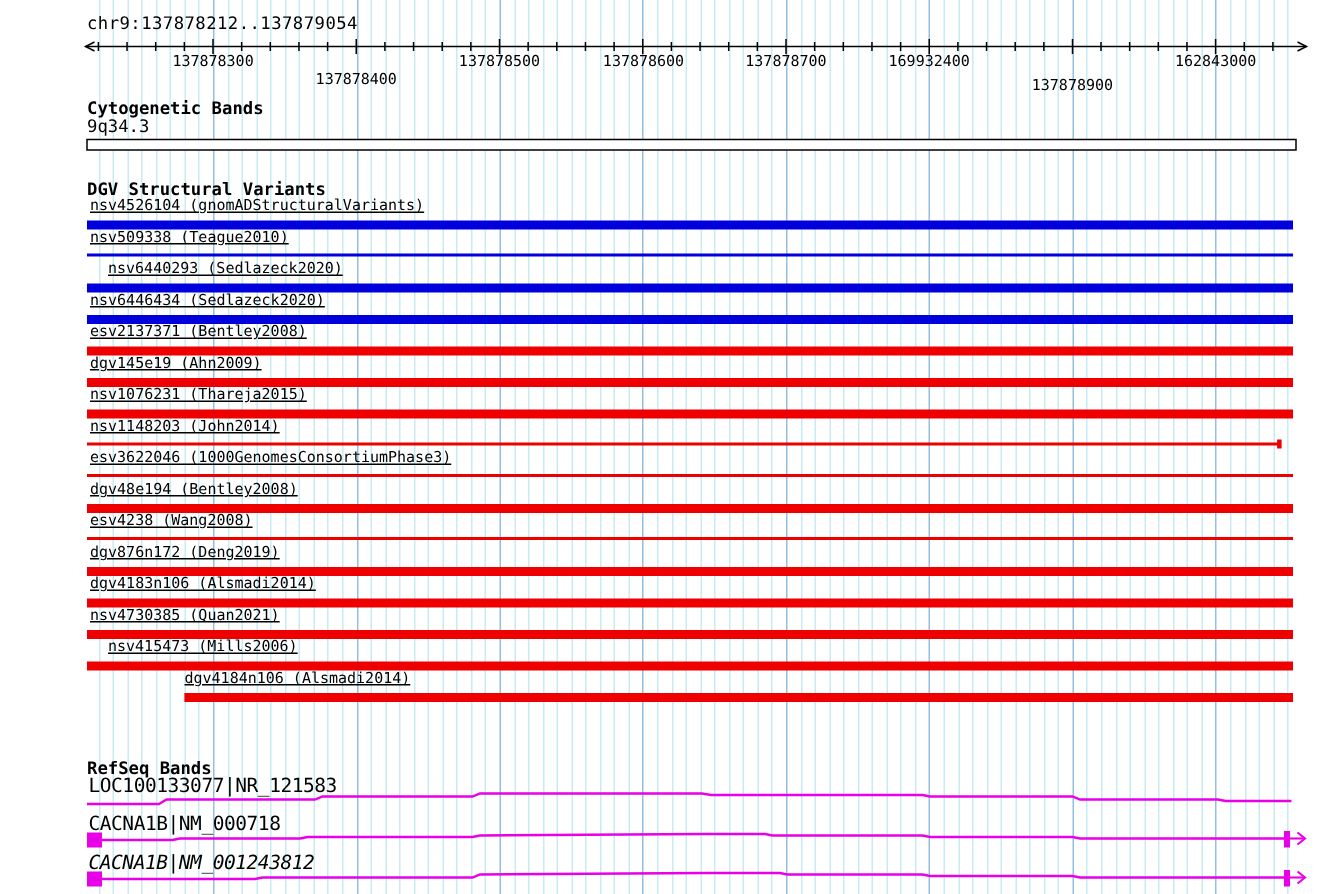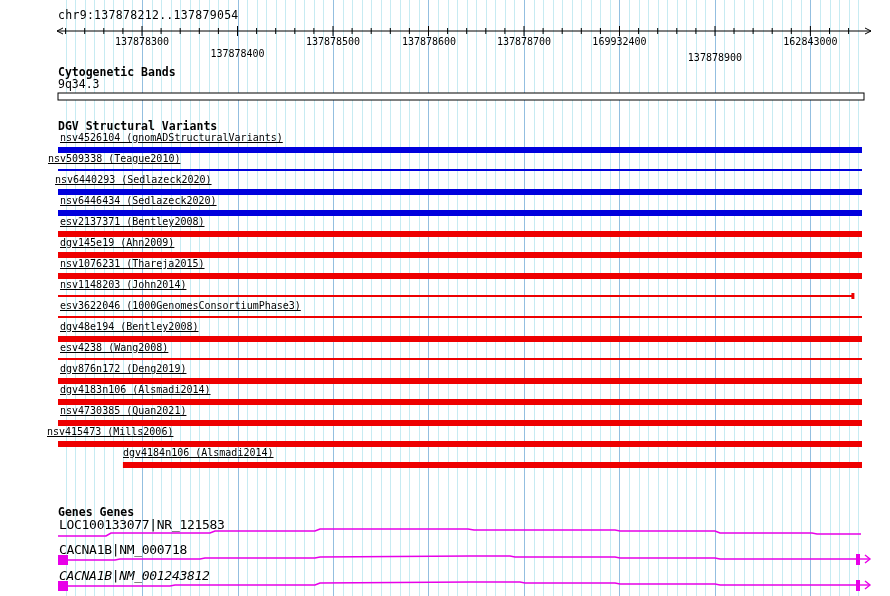--- a/index.html
+++ b/index.html
@@ -188,38 +188,38 @@
 
   <div class="lbl chr-header">chr9:137878212..137879054</div>
 
   <div class="lbl section-title" style="top:67px">Cytogenetic Bands</div>
   <div class="lbl band-label">9q34.3</div>
 
   <div class="lbl section-title" style="top:121px">DGV Structural Variants</div>
 
   <div id="variant-labels">
       <div class="lbl variant-label" style="left: 60px; top: 133px;">nsv4526104 (gnomADStructuralVariants)</div>
-      <div class="lbl variant-label" style="left: 48px; top: 154px;">nsv509338 (Teague2010)</div>
-      <div class="lbl variant-label" style="left: 55px; top: 175px;">nsv6440293 (Sedlazeck2020)</div>
+      <div class="lbl variant-label" style="left: 60px; top: 154px;">nsv509338 (Teague2010)</div>
+      <div class="lbl variant-label" style="left: 72px; top: 175px;">nsv6440293 (Sedlazeck2020)</div>
       <div class="lbl variant-label" style="left: 60px; top: 196px;">nsv6446434 (Sedlazeck2020)</div>
       <div class="lbl variant-label" style="left: 60px; top: 217px;">esv2137371 (Bentley2008)</div>
       <div class="lbl variant-label" style="left: 60px; top: 238px;">dgv145e19 (Ahn2009)</div>
       <div class="lbl variant-label" style="left: 60px; top: 259px;">nsv1076231 (Thareja2015)</div>
       <div class="lbl variant-label" style="left: 60px; top: 280px;">nsv1148203 (John2014)</div>
       <div class="lbl variant-label" style="left: 60px; top: 301px;">esv3622046 (1000GenomesConsortiumPhase3)</div>
       <div class="lbl variant-label" style="left: 60px; top: 322px;">dgv48e194 (Bentley2008)</div>
       <div class="lbl variant-label" style="left: 60px; top: 343px;">esv4238 (Wang2008)</div>
       <div class="lbl variant-label" style="left: 60px; top: 364px;">dgv876n172 (Deng2019)</div>
       <div class="lbl variant-label" style="left: 60px; top: 385px;">dgv4183n106 (Alsmadi2014)</div>
       <div class="lbl variant-label" style="left: 60px; top: 406px;">nsv4730385 (Quan2021)</div>
-      <div class="lbl variant-label" style="left: 47px; top: 427px;">nsv415473 (Mills2006)</div>
+      <div class="lbl variant-label" style="left: 72px; top: 427px;">nsv415473 (Mills2006)</div>
       <div class="lbl variant-label" style="left: 123px; top: 448px;">dgv4184n106 (Alsmadi2014)</div>
     </div>
 
-  <div class="lbl section-title" style="top:507px">Genes Genes</div>
+  <div class="lbl section-title" style="top:507px">RefSeq Bands</div>
 
   <div id="gene-labels">
       <div class="lbl gene-label" style="left: 59px; top: 518px;">LOC100133077|NR_121583</div>
       <div class="lbl gene-label" style="left: 59px; top: 543px;">CACNA1B|NM_000718</div>
       <div class="lbl gene-label" style="left: 59px; top: 569px; font-style: italic;">CACNA1B|NM_001243812</div>
     </div>
 <div class="lbl ruler-num" style="left: 142.029px; top: 37px;">137878300</div>
     <div class="lbl ruler-num" style="left: 237.515px; top: 37px; margin-top: 12px;">137878400</div>
     <div class="lbl ruler-num" style="left: 333.002px; top: 37px;">137878500</div>
     <div class="lbl ruler-num" style="left: 429px; top: 37px;">137878600</div>

